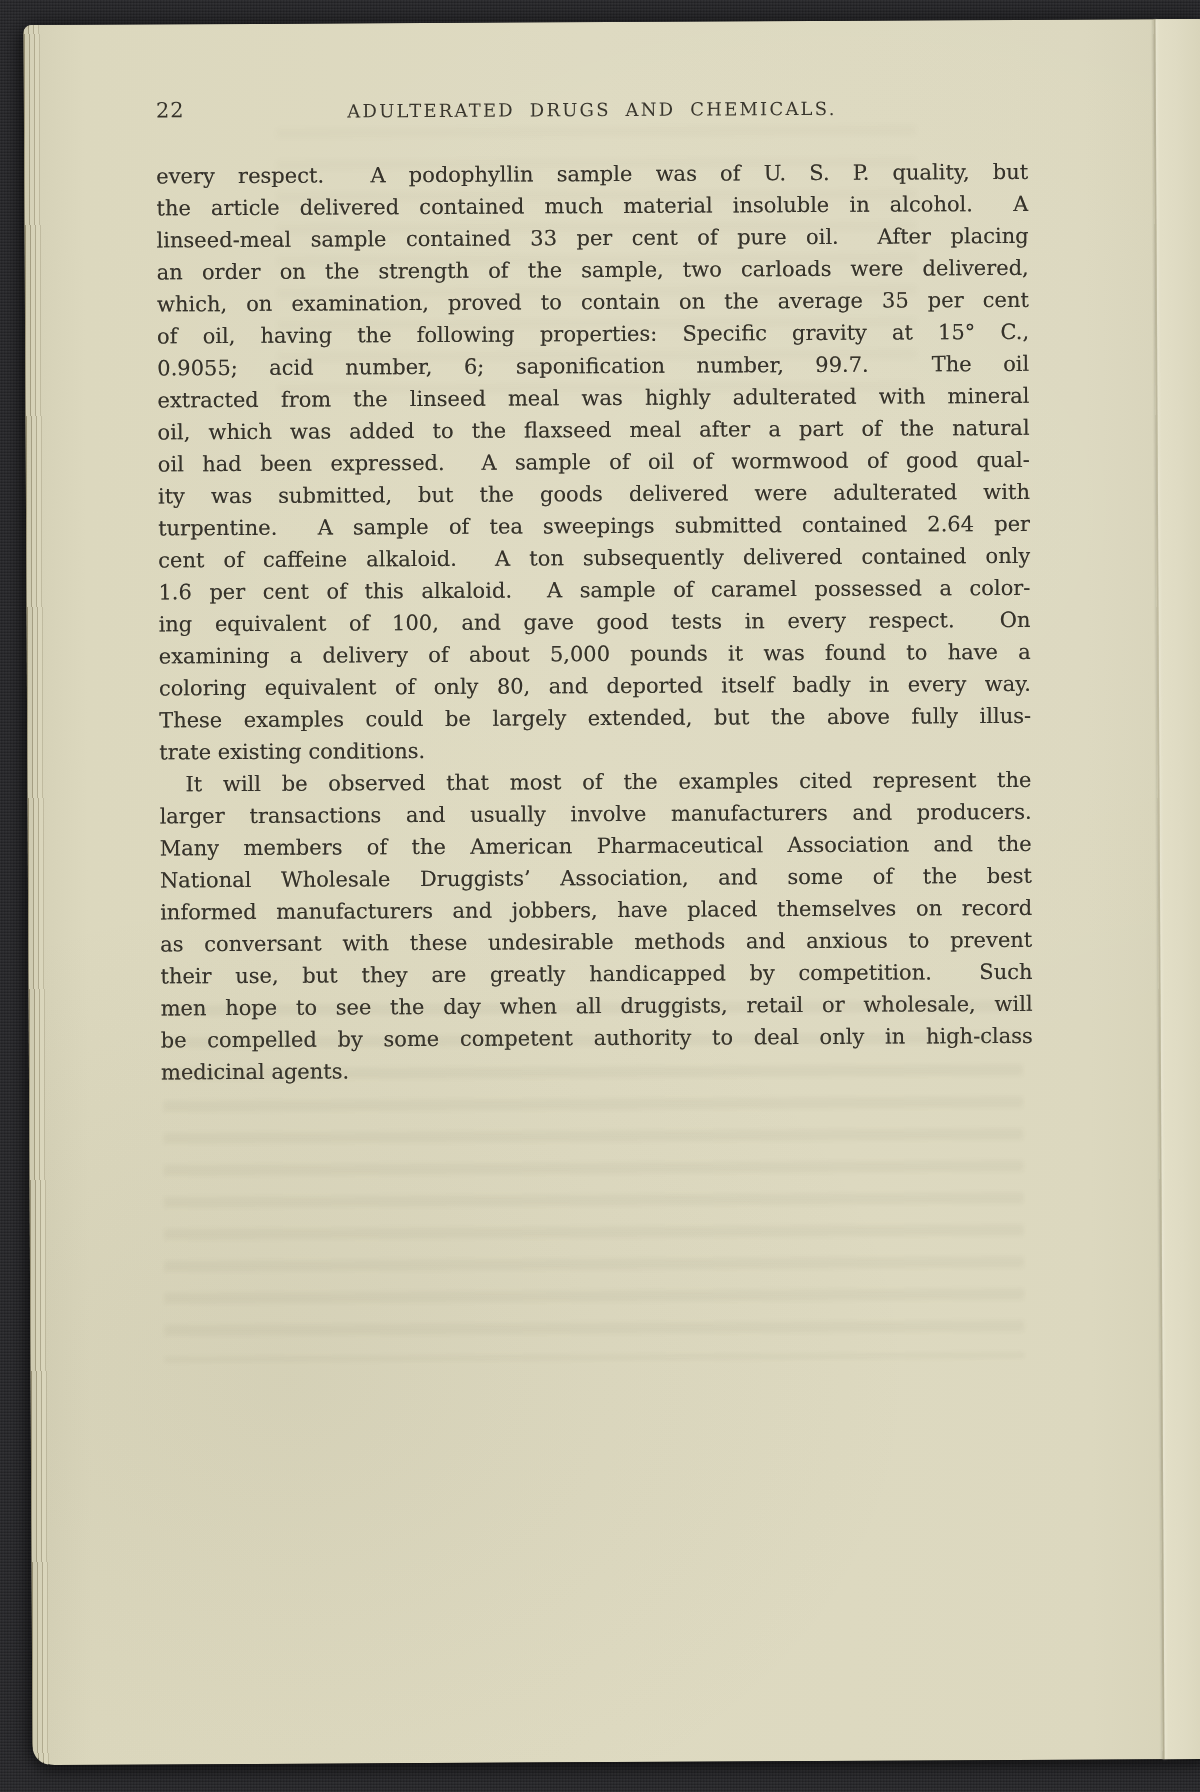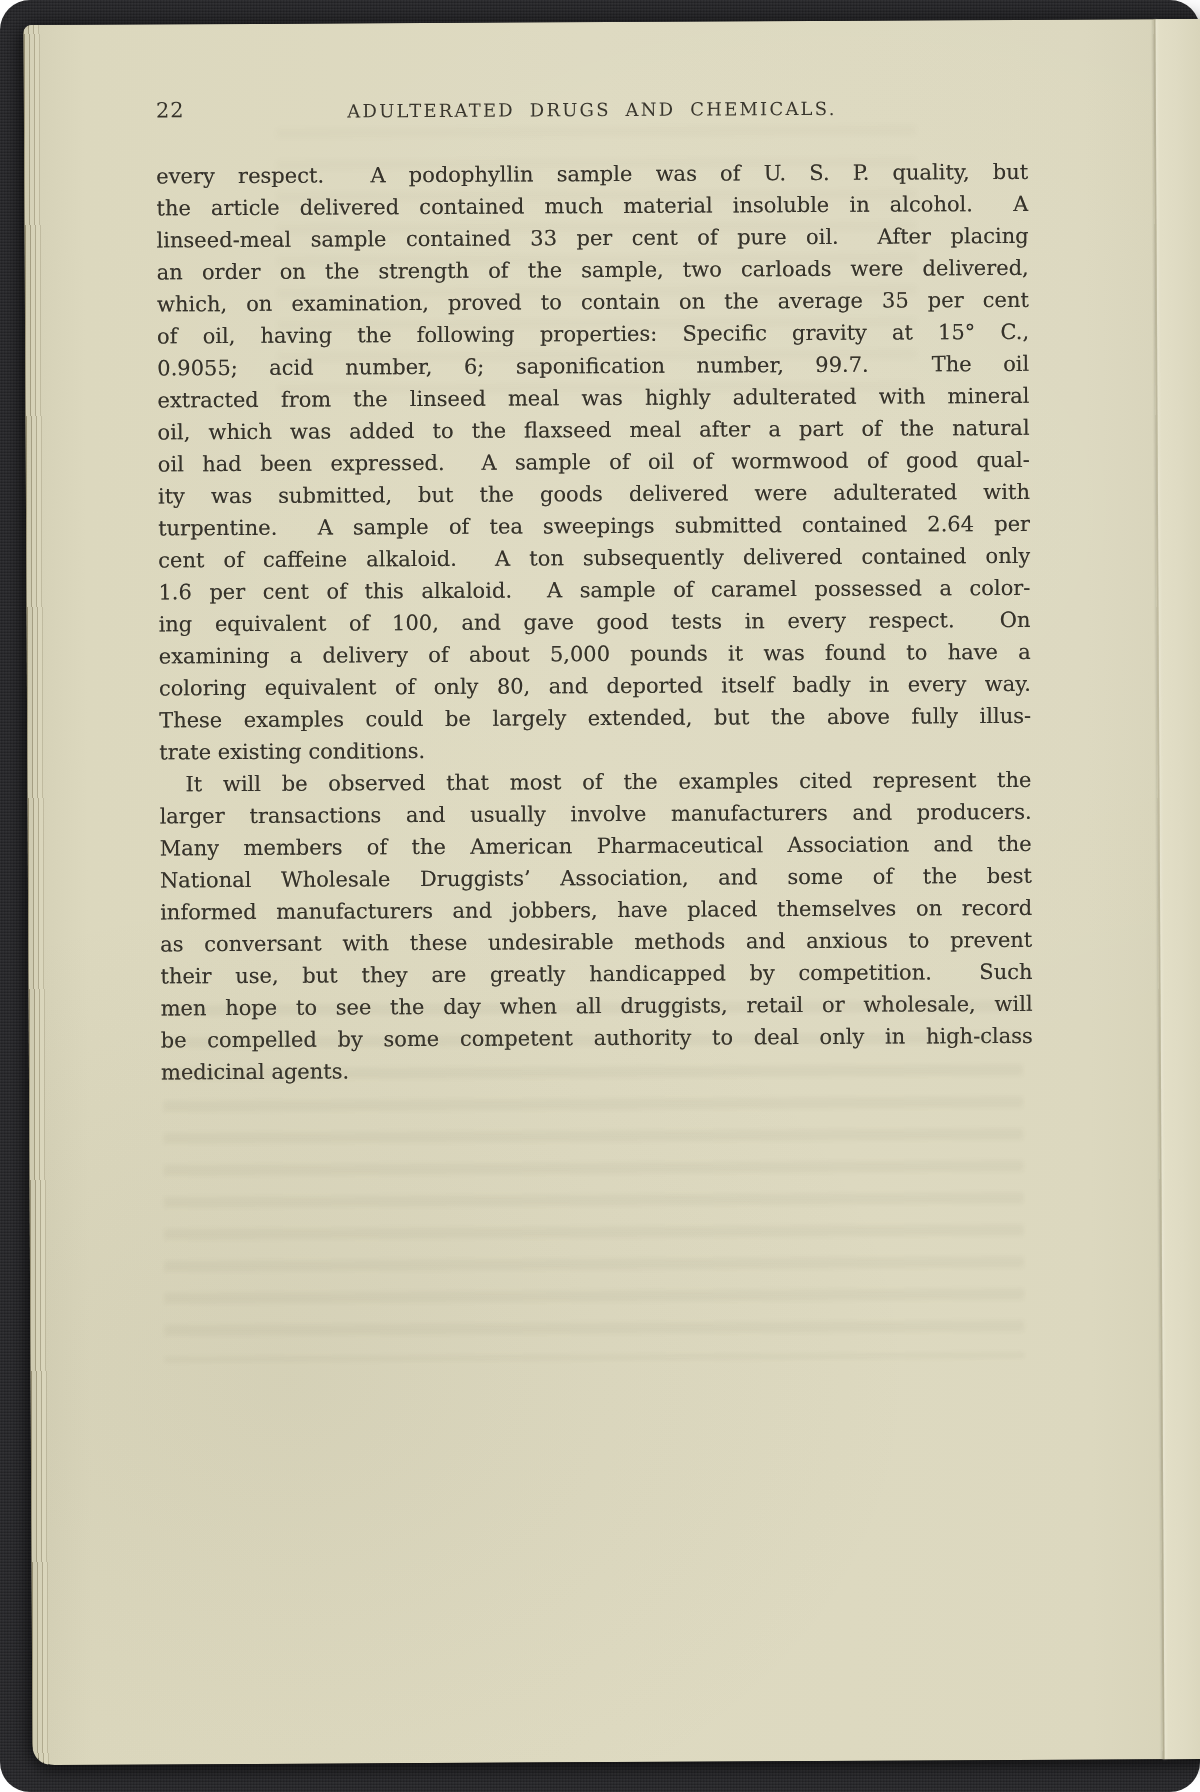--- a/index.html
+++ b/index.html
@@ -9,21 +9,20 @@
     font-family: "DejaVu Serif", serif;
   }
   
   .scan {
     position: relative;
     width: 1200px; height: 1792px;
     background-color: #27272a;
     background-image:
       repeating-linear-gradient(0deg,  rgba(255,255,255,0.030) 0 1px, rgba(0,0,0,0.10) 1px 2px, rgba(255,255,255,0.012) 2px 3px),
       repeating-linear-gradient(90deg, rgba(255,255,255,0.022) 0 1px, rgba(0,0,0,0.06) 1px 2px, rgba(255,255,255,0.010) 2px 3px);
-    border-radius: 30px;
   }
   
   .page {
     position: absolute;
     left: 28px; top: 22px;
     width: 1178px; height: 1740px;
     transform: rotate(-0.3deg);
     transform-origin: 50% 50%;
     border-radius: 9px 3px 4px 22px;
     background-color: #dbd7bd;

